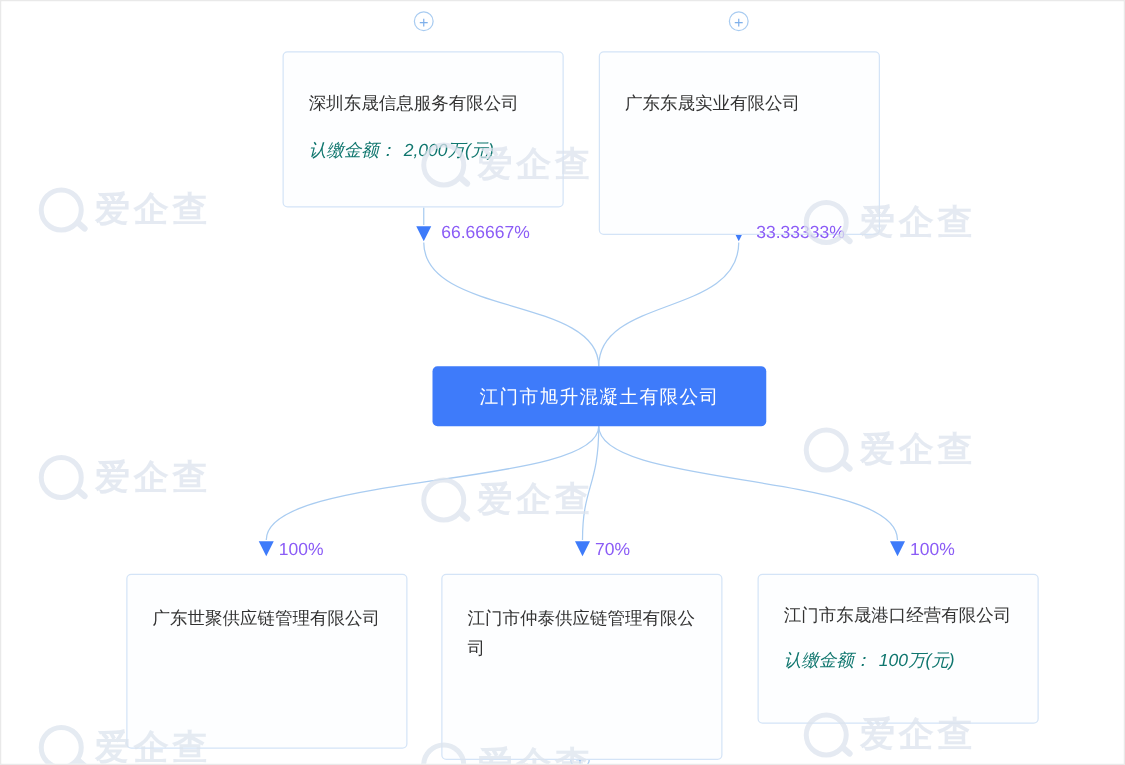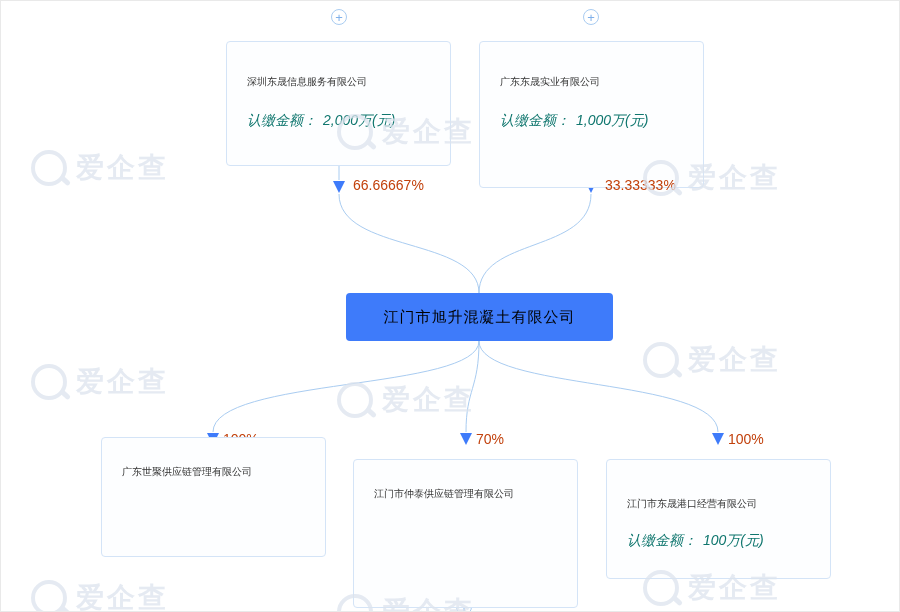--- a/index.html
+++ b/index.html
@@ -21,39 +21,39 @@
 
   
   .node-box{
     position:absolute;width:225px;
     background:#FDFEFF;border:1px solid #D4E4F7;border-radius:4px;
     box-sizing:border-box;padding:28px 20px 0 20px;
     z-index:2;
   }
   .box-sh0{left:225px;top:40px;height:125px;}
   .box-sh1{left:478px;top:40px;height:147px;}
-  .box-sub0{left:100px;top:436px;height:120px;padding-top:22px;}
+  .box-sub0{left:100px;top:458px;height:140px;padding-top:22px;}
   .box-sub1{left:352px;top:458px;height:149px;padding-top:22px;}
-  .box-sub2{left:605px;top:458px;height:120px;padding-top:32px;}
-  .node-title{font-size:10px;color:#333;line-height:24px;}
+  .box-sub2{left:605px;top:458px;height:120px;padding-top:20px;}
+  .node-title{font-size:14px;color:#333;line-height:24px;}
   .node-amount{margin-top:16px;font-size:14px;color:#0f766e;line-height:20px;white-space:nowrap;font-style:italic;}
   .box-sub0 .node-amount,.box-sub1 .node-amount,.box-sub2 .node-amount{margin-top:14px;}
   .amt-val{margin-left:6px;}
 
   
   .center-node{
     position:absolute;left:345px;top:292px;width:267px;height:48px;
-    background:#3E7BFA;border-radius:4px;color:#000000;
+    background:#3E7BFA;border-radius:4px;color:#ffffff;
     display:flex;align-items:center;justify-content:center;
     font-size:15px;letter-spacing:1px;z-index:3;cursor:pointer;
   }
 
   
   .pct{
-    position:absolute;font-size:14px;color:#c2410c;z-index:2;white-space:nowrap;
+    position:absolute;font-size:14px;color:#8b5cf6;z-index:2;white-space:nowrap;
   }
   .pct-sh0{left:352px;top:176px;}
   .pct-sh1{left:604px;top:176px;}
   .pct-sub0{left:222px;top:430px;}
   .pct-sub1{left:475px;top:430px;}
   .pct-sub2{left:727px;top:430px;}
 
   
   .plus{
     position:absolute;width:16px;height:16px;box-sizing:border-box;
@@ -113,23 +113,20 @@
   <div class="plus plus-bottom">+</div>
 
   <div class="node-box box-sh0">
     <div class="node-title">深圳东晟信息服务有限公司</div>
     <div class="node-amount">
       <span>认缴金额：</span><span class="amt-val">2,000万(元)</span>
     </div>
   </div>
   <div class="node-box box-sh1">
     <div class="node-title">广东东晟实业有限公司</div>
-    <div class="node-amount">
-      <span>认缴金额：</span><span class="amt-val">1,000万(元)</span>
-    </div>
   </div>
 
   <div class="pct pct-sh0">66.66667%</div>
   <div class="pct pct-sh1">33.33333%</div>
   <div class="pct pct-sub0">100%</div>
   <div class="pct pct-sub1">70%</div>
   <div class="pct pct-sub2">100%</div>
 
   <div class="center-node">江门市旭升混凝土有限公司</div>
 

